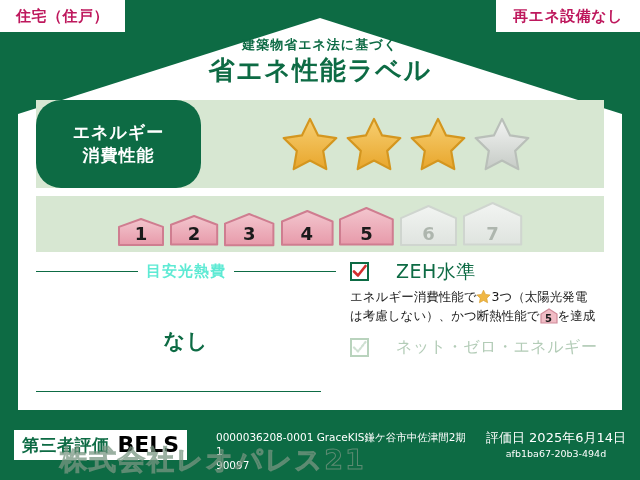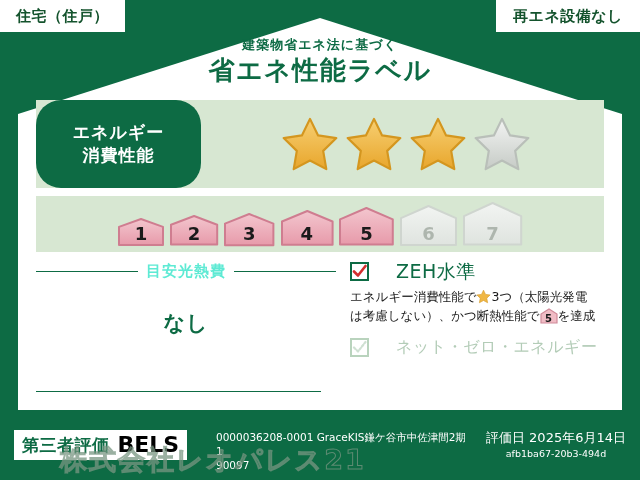--- a/index.html
+++ b/index.html
@@ -20,21 +20,21 @@
     height: 480px;
     background: #0d6b44;
     overflow: hidden;
   }
 
   
   .corner-tag {
     position: absolute;
     top: 0;
     background: #ffffff;
-    color: #14532d;
+    color: #be185d;
     font-weight: bold;
     font-size: 15px;
     line-height: 1;
     display: flex;
     align-items: center;
     justify-content: center;
     height: 32px;
     letter-spacing: 0.5px;
     z-index: 6;
   }
@@ -187,21 +187,21 @@
     font-weight: bold;
     font-size: 15px;
     letter-spacing: 1px;
     white-space: nowrap;
   }
   .cost-value {
     text-align: center;
     color: #0d6b44;
     font-weight: bold;
     font-size: 21px;
-    margin-top: 28px;
+    margin-top: 46px;
     letter-spacing: 1px;
   }
   .cost-bottom-rule {
     position: absolute;
     left: 0;
     bottom: 10px;
     width: 285px;
     height: 1px;
     background: #0d6b44;
   }

